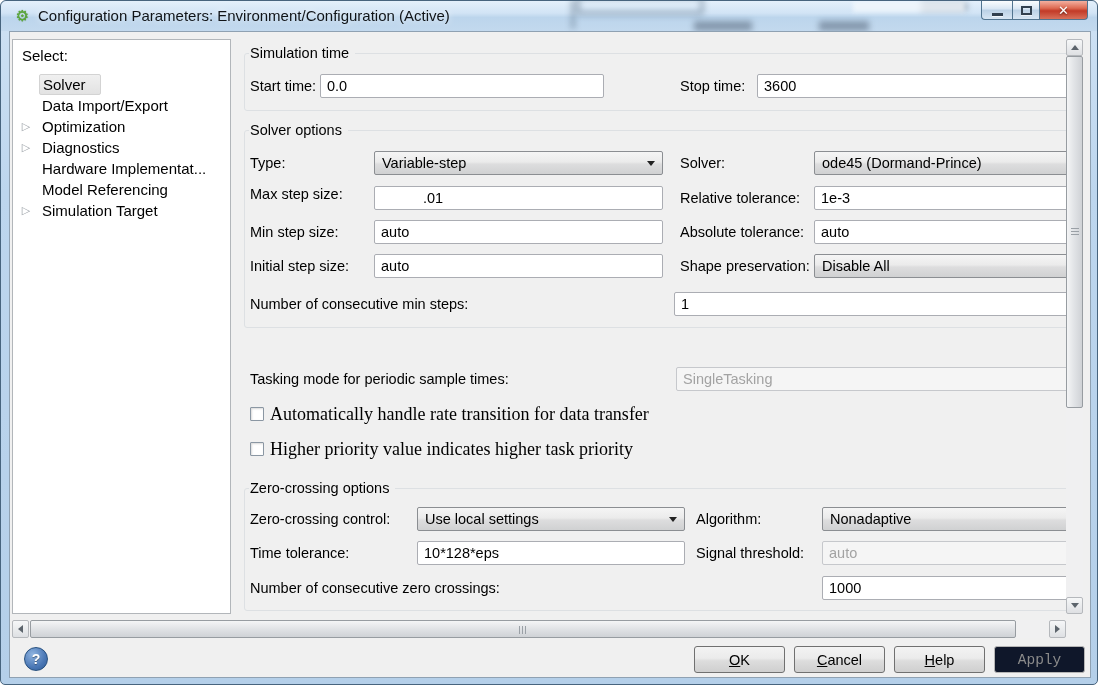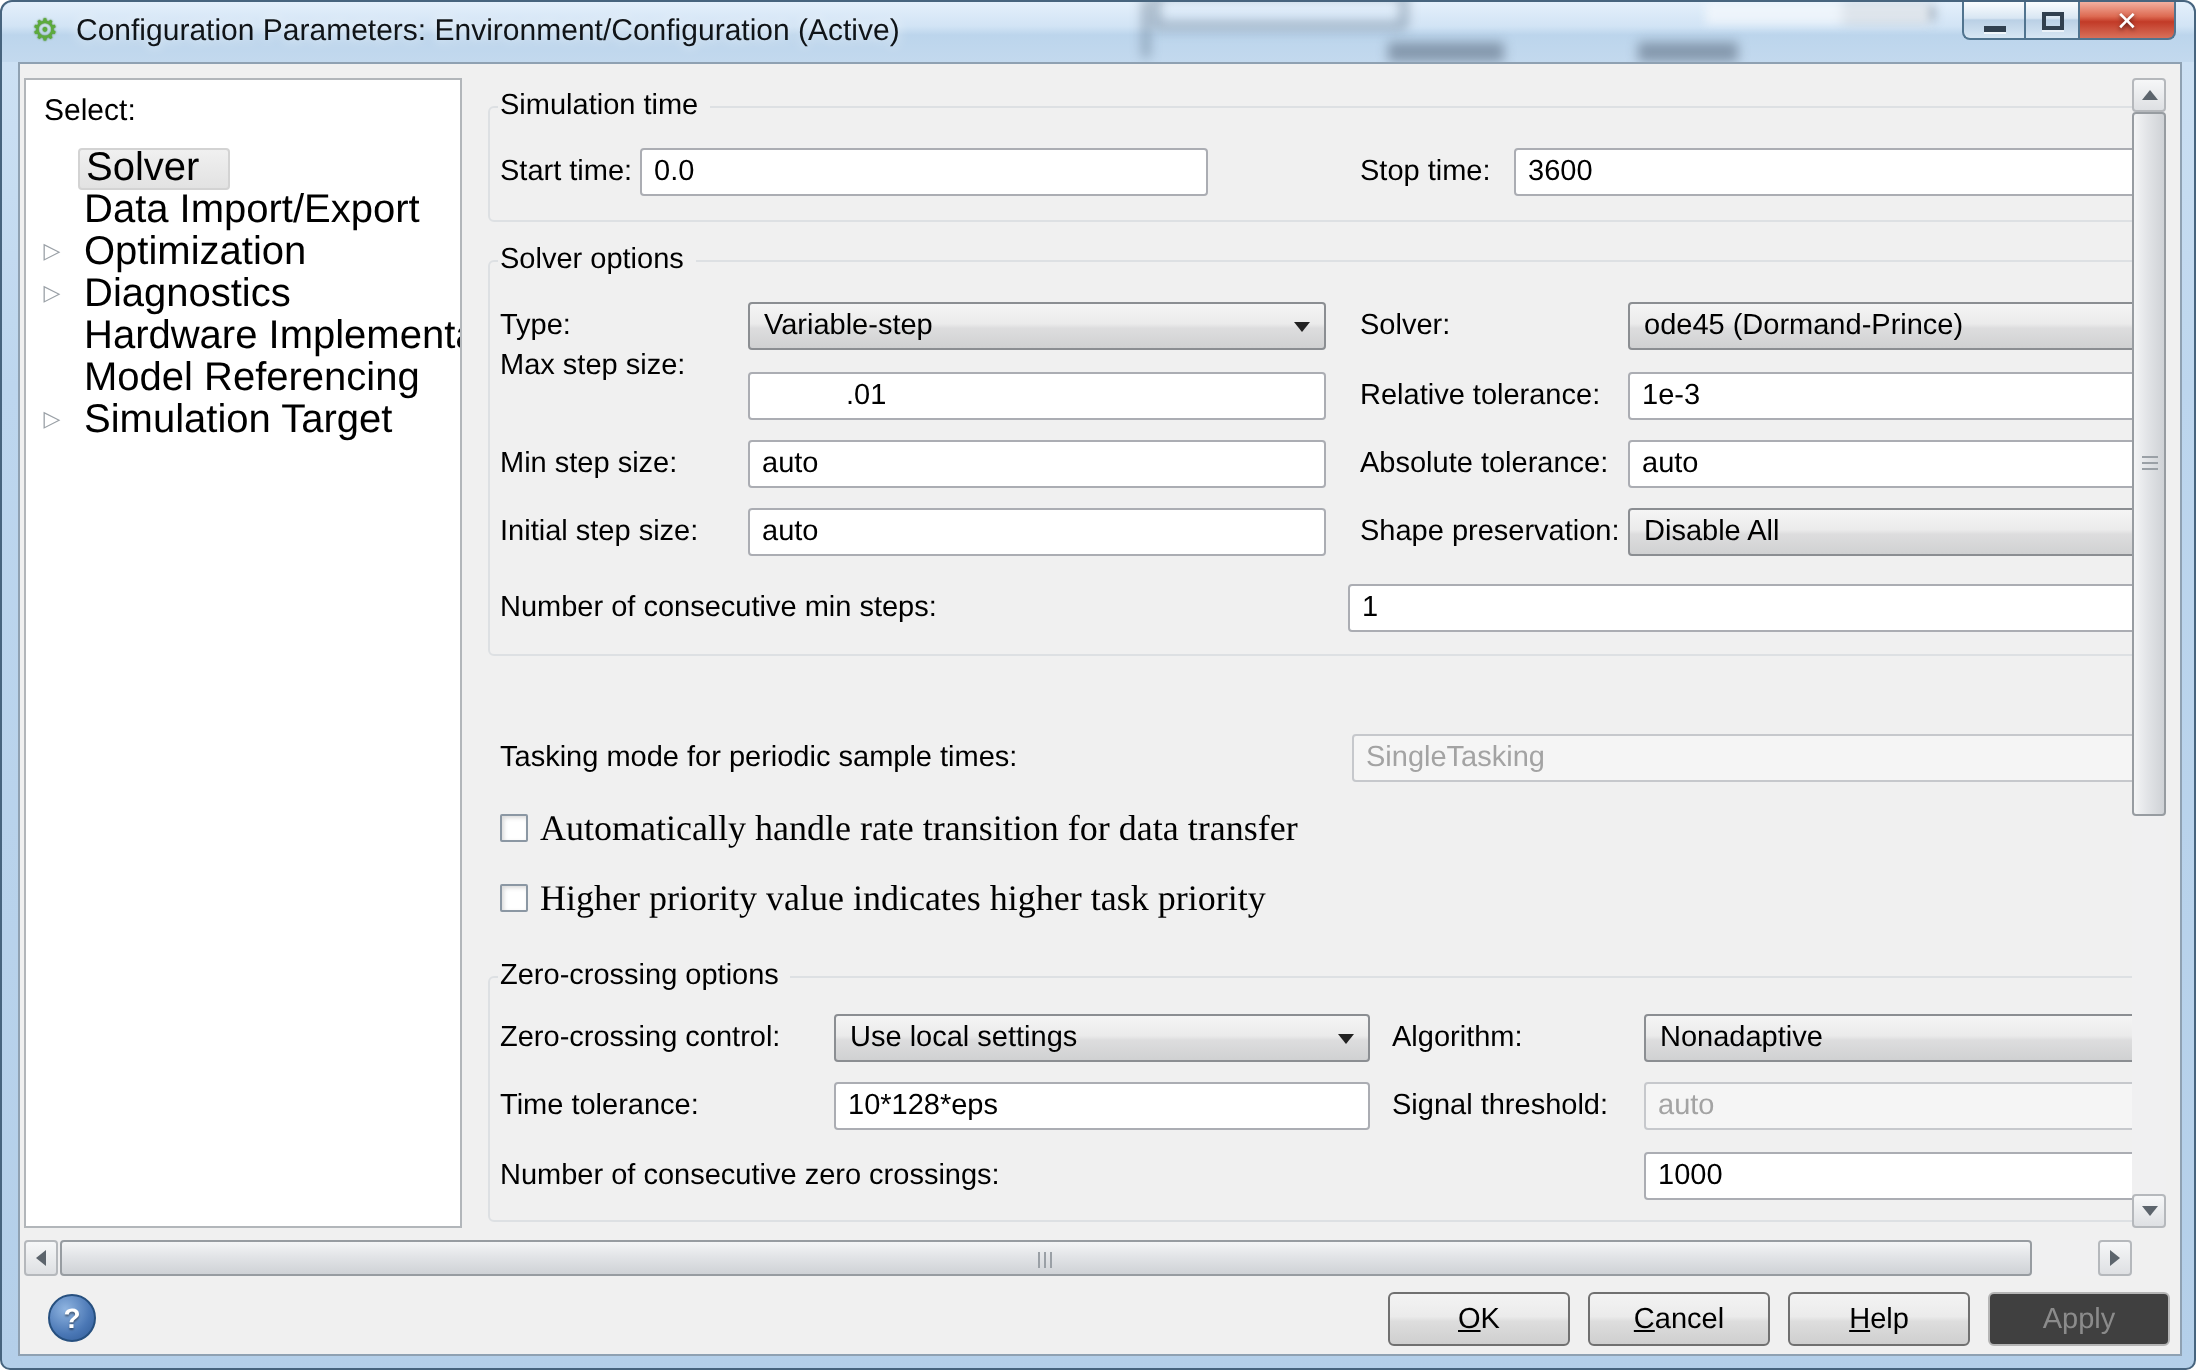--- a/index.html
+++ b/index.html
@@ -64,21 +64,21 @@
   .tree-panel {
     position:absolute; left:2px; top:7px; width:219px; height:575px;
     background:#fff; border:1px solid #b2b6ba; overflow:hidden;
   }
   .tree-header { position:absolute; left:9px; top:7px; font-size:15px; }
   .tree-item { position:absolute; left:0; width:100%; height:21px; line-height:21px; cursor:default; }
   .tree-item .expander {
     position:absolute; left:6px; top:0; width:14px; height:21px;
     font-size:11px; line-height:21px; color:#9aa0a6; text-align:center;
   }
-  .tree-item .tlabel { position:absolute; left:29px; top:0; height:21px; line-height:21px; font-size:20px; white-space:nowrap; }
+  .tree-item .tlabel { position:absolute; left:29px; top:0; height:21px; line-height:21px; font-size:15px; white-space:nowrap; }
   .tree-item.selected .tlabel {
     background:linear-gradient(180deg,#f0f0f0,#e2e2e2);
     border:1px solid #d3d3d3; border-radius:2px;
     padding:0 14px 0 3px; margin-left:-3px; line-height:19px;
   }
   
   .main-panel { position:absolute; left:232px; top:7px; width:832px; height:575px; overflow:hidden; }
   .group {
     position:absolute; left:2px; width:840px;
     border:1px solid #dde0e3; border-radius:3px; background:transparent;
@@ -143,21 +143,21 @@
     cursor:default;
   }
   .btn-row { position:absolute; right:5px; top:614px; display:flex; gap:9px; }
   .btn {
     width:91px; height:27px; font-size:14.5px; color:#000;
     font-family:"Liberation Sans","DejaVu Sans",sans-serif;
     background:linear-gradient(180deg,#f3f3f3 0%,#ebebeb 45%,#dddddd 55%,#cfcfcf 100%);
     border:1px solid #707070; border-radius:3px; cursor:default;
   }
   .btn.disabled {
-    background:#404040; color:#8b8b8b; border-color:#b5b5b5;
+    background:#0f172a; color:#8b8b8b; border-color:#b5b5b5;font-family:Liberation Mono, monospace;
   }
 </style>
 </head>
 <body>
 
 <div class="window">
 
   <div class="titlebar">
     <div class="blur-shape bs1"></div>
     <div class="blur-shape bs2"></div>
@@ -226,21 +226,21 @@
       <span class="flabel" style="left:8px; top:112px;">Type:</span>
       <div class="combo" style="left:132px; top:112px; width:289px;">
         <span>Variable-step</span>
         <span class="arrow"></span>
       </div>
       <span class="flabel" style="left:438px; top:112px;">Solver:</span>
       <div class="combo" style="left:572px; top:112px; width:600px;">
         <span>ode45 (Dormand-Prince)</span>
       </div>
 
-      <span class="flabel" style="left:8px; top:132px;">Max step size:</span>
+      <span class="flabel" style="left:8px; top:143px;">Max step size:</span>
       <input class="tinput" style="left: 132px; top: 147px; width: 289px; padding-left: 48px;" readonly="" value=".01">
       <span class="flabel" style="left:438px; top:147px;">Relative tolerance:</span>
       <input class="tinput" style="left: 572px; top: 147px; width: 600px;" readonly="" value="1e-3">
 
       <span class="flabel" style="left:8px; top:181px;">Min step size:</span>
       <input class="tinput" style="left: 132px; top: 181px; width: 289px;" readonly="" value="auto">
       <span class="flabel" style="left:438px; top:181px;">Absolute tolerance:</span>
       <input class="tinput" style="left: 572px; top: 181px; width: 600px;" readonly="" value="auto">
 
       <span class="flabel" style="left:8px; top:215px;">Initial step size:</span>

